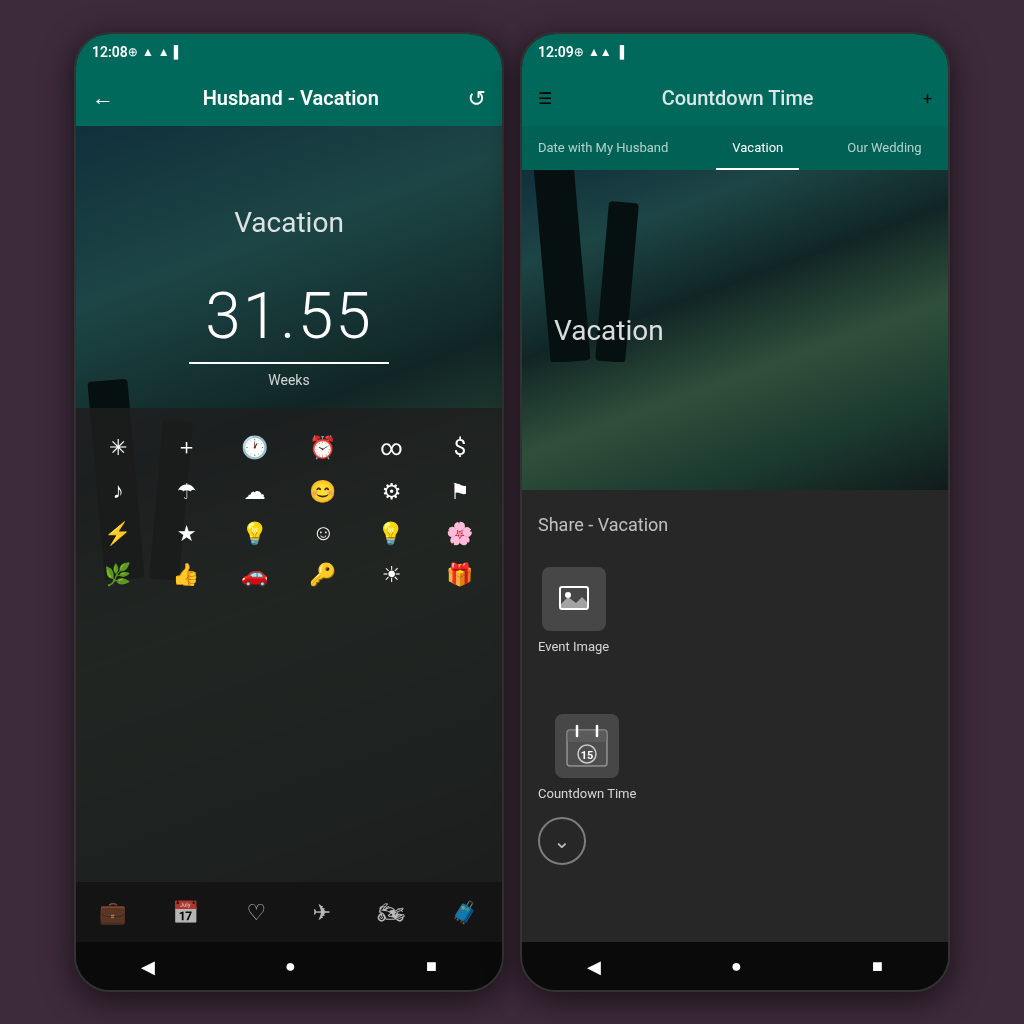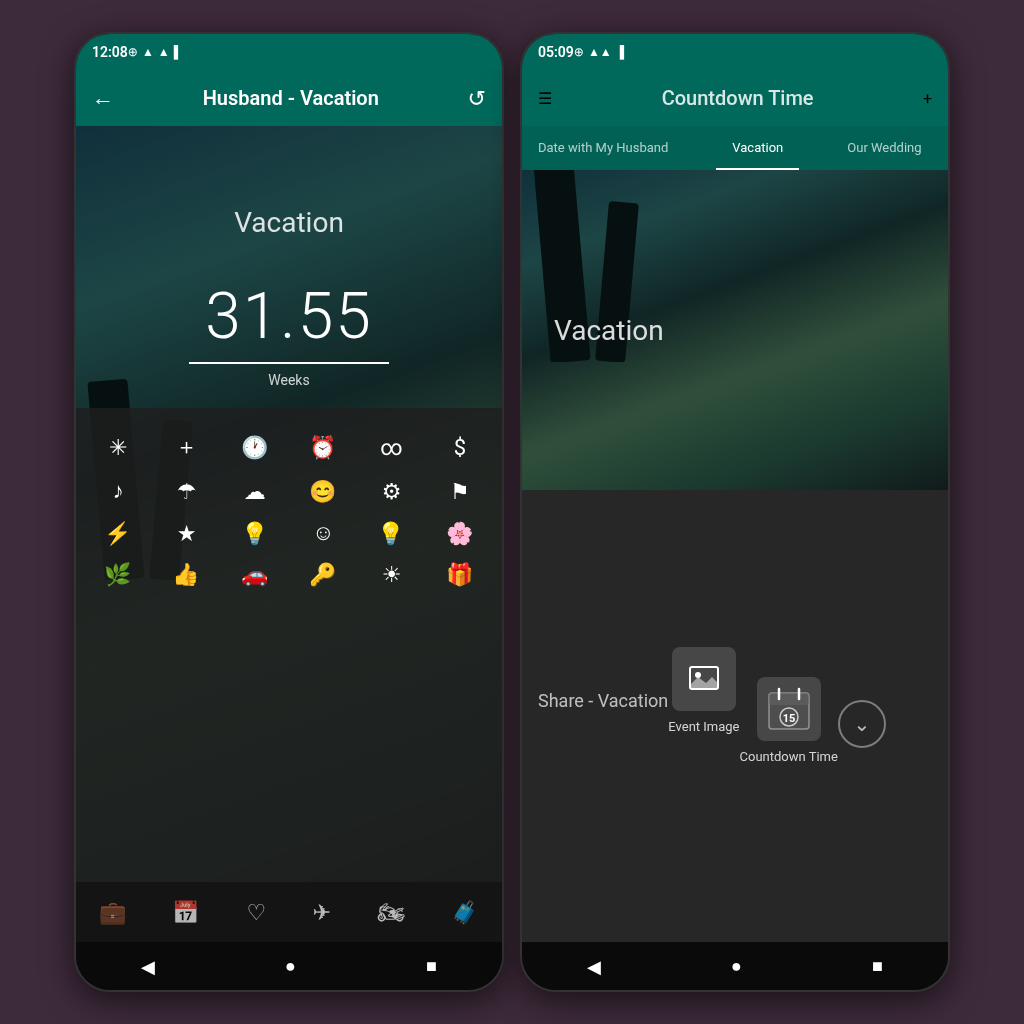--- a/index.html
+++ b/index.html
@@ -285,22 +285,22 @@
       font-size: 28px;
       z-index: 5;
       position: relative;
     }
 
     
     .share-panel {
       flex: 1;
       background: rgba(40,40,40,0.95);
       display: flex;
-      flex-direction: row;
-      align-items: center;
+      flex-direction: column;
+      align-items: flex-start;
       padding: 24px 16px;
     }
     .share-title {
       color: rgba(255,255,255,0.7);
       font-size: 18px;
       margin-bottom: 32px;
     }
     .share-icons-row {
       display: flex;
       gap: 60px;
@@ -442,21 +442,21 @@
     <div class="sys-nav">
       <span class="sys-nav-btn">◀</span>
       <span class="sys-nav-btn">●</span>
       <span class="sys-nav-btn">■</span>
     </div>
   </div>
 
   <div class="phone">
 
     <div class="status-bar">
-      <span class="time">05:09</span>
+      <span class="time">12:09</span>
       <div class="status-icons">
         <span>⊕</span>
         <span>▲▲</span>
         <span>▐</span>
       </div>
     </div>
 
     <div class="phone2-bar">
       <span class="bar-icon">☰</span>
       <span class="bar-title">Countdown Time</span>

